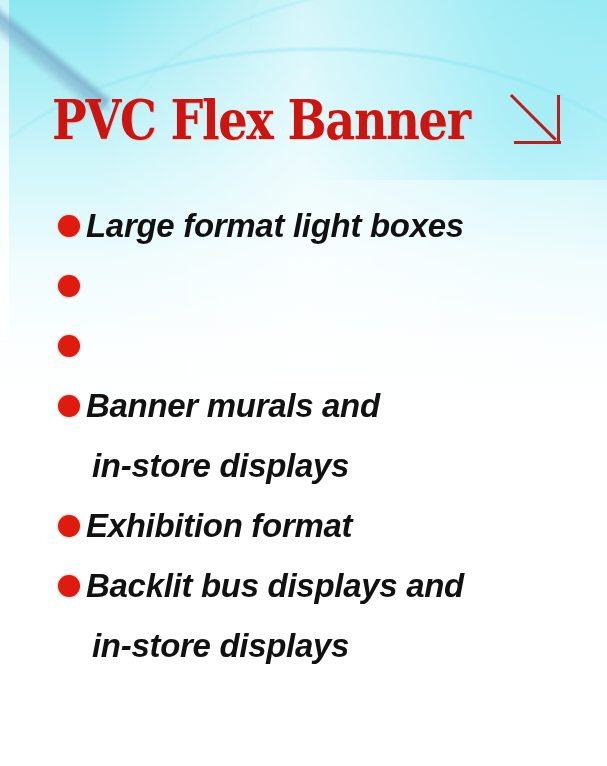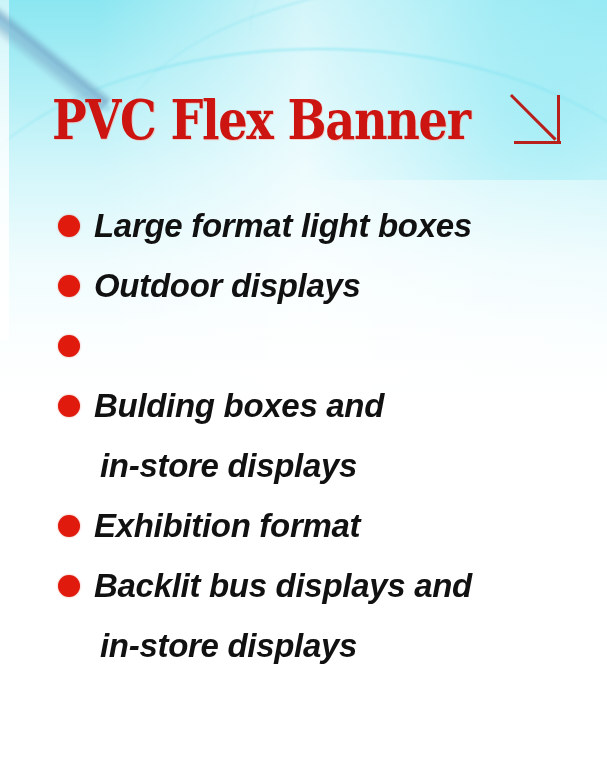--- a/index.html
+++ b/index.html
@@ -203,21 +203,20 @@
     top: 50%;
     transform: translateY(-50%);
     font-family: "Liberation Sans", sans-serif;
     font-weight: 700;
     font-style: italic;
     font-size: 33px;
     line-height: 38px;
     color: #111111;
     white-space: nowrap;
     letter-spacing: -0.3px;
-    margin-left: 8px;
   }
   .bullet-line.continuation .bullet-text {
     left: 92px;
   }
 </style>
 </head>
 <body>
 
 <div id="slide">
 
@@ -240,28 +239,27 @@
     </div>
   </div>
 
   <div id="bullet-list">
       <div class="bullet-line">
         <span class="bullet-dot"></span>
         <span class="bullet-text">Large format light boxes</span>
       </div>
       <div class="bullet-line">
         <span class="bullet-dot"></span>
-        <span class="bullet-text">Outdoor displays</span>
-      </div>
-      <div class="bullet-line">
-        <span class="bullet-dot"></span>
-      </div>
-      <div class="bullet-line">
-        <span class="bullet-dot"></span>
-        <span class="bullet-text">Bulding boxes and</span>
+      </div>
+      <div class="bullet-line">
+        <span class="bullet-dot"></span>
+      </div>
+      <div class="bullet-line">
+        <span class="bullet-dot"></span>
+        <span class="bullet-text">Banner murals and</span>
       </div>
       <div class="bullet-line continuation">
         <span class="bullet-text">in-store displays</span>
       </div>
       <div class="bullet-line">
         <span class="bullet-dot"></span>
         <span class="bullet-text">Exhibition format</span>
       </div>
       <div class="bullet-line">
         <span class="bullet-dot"></span>

